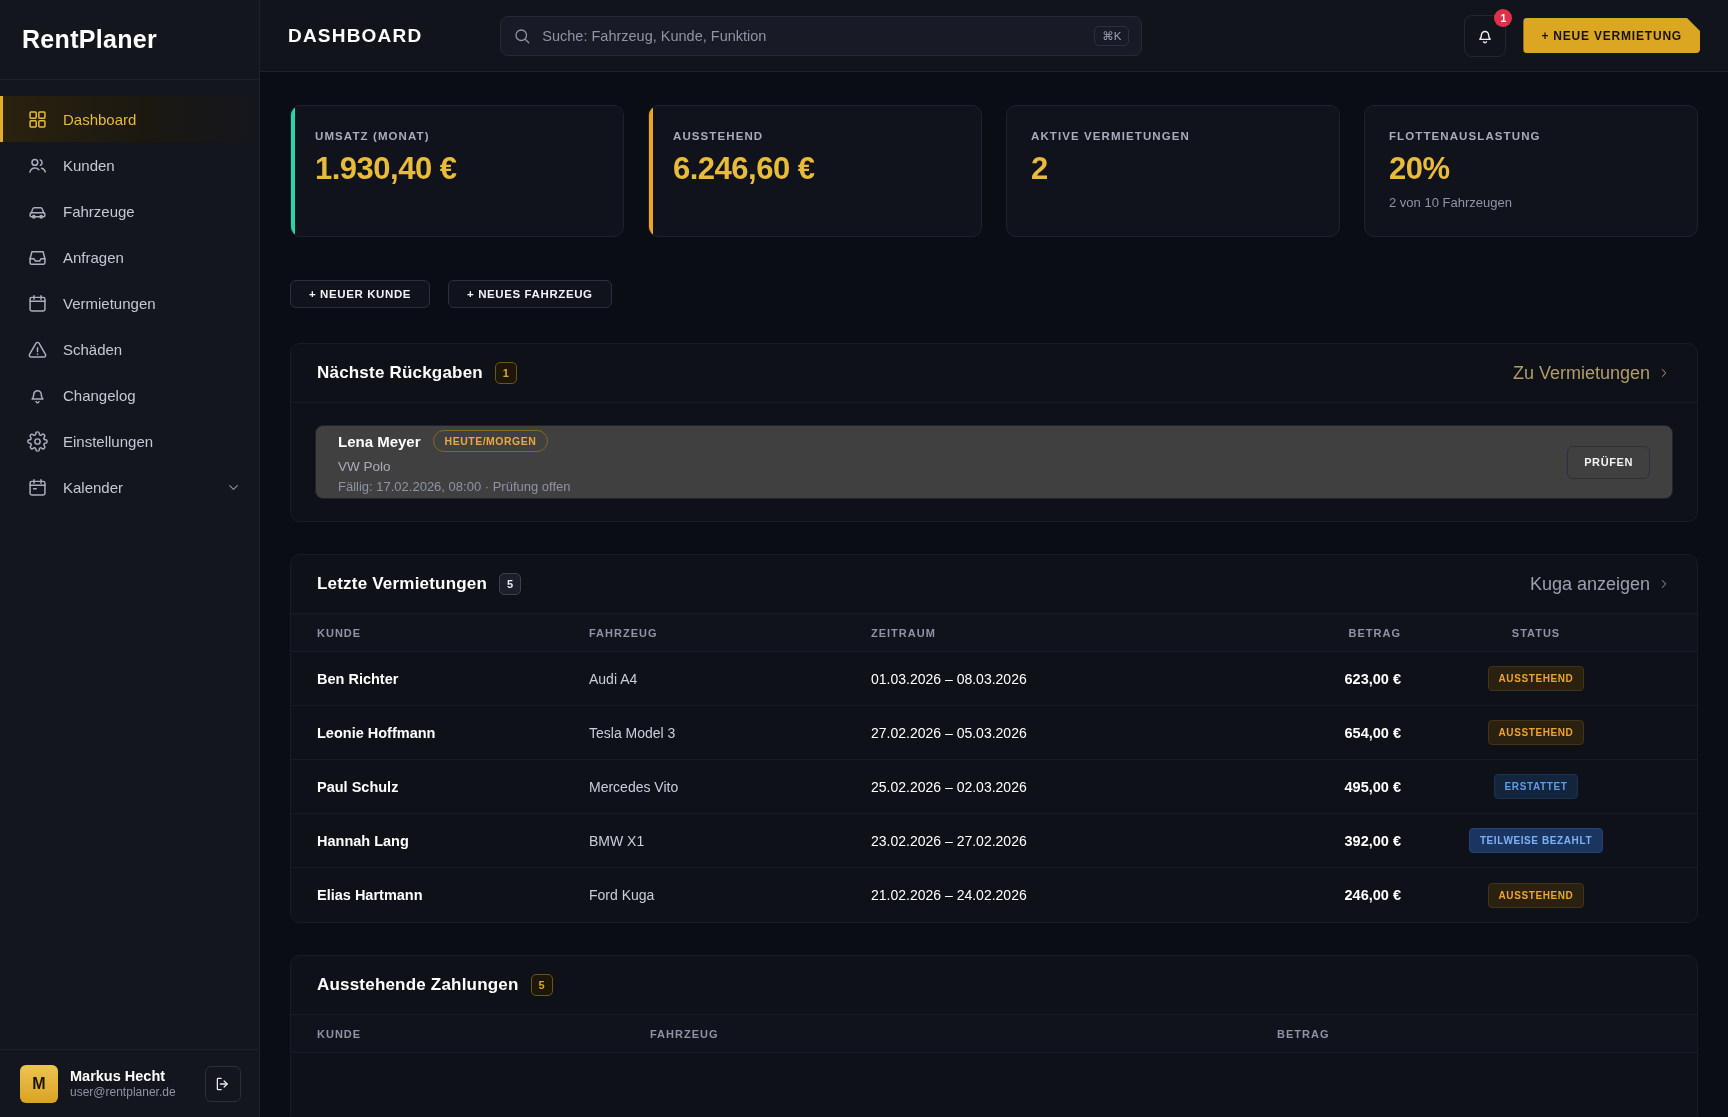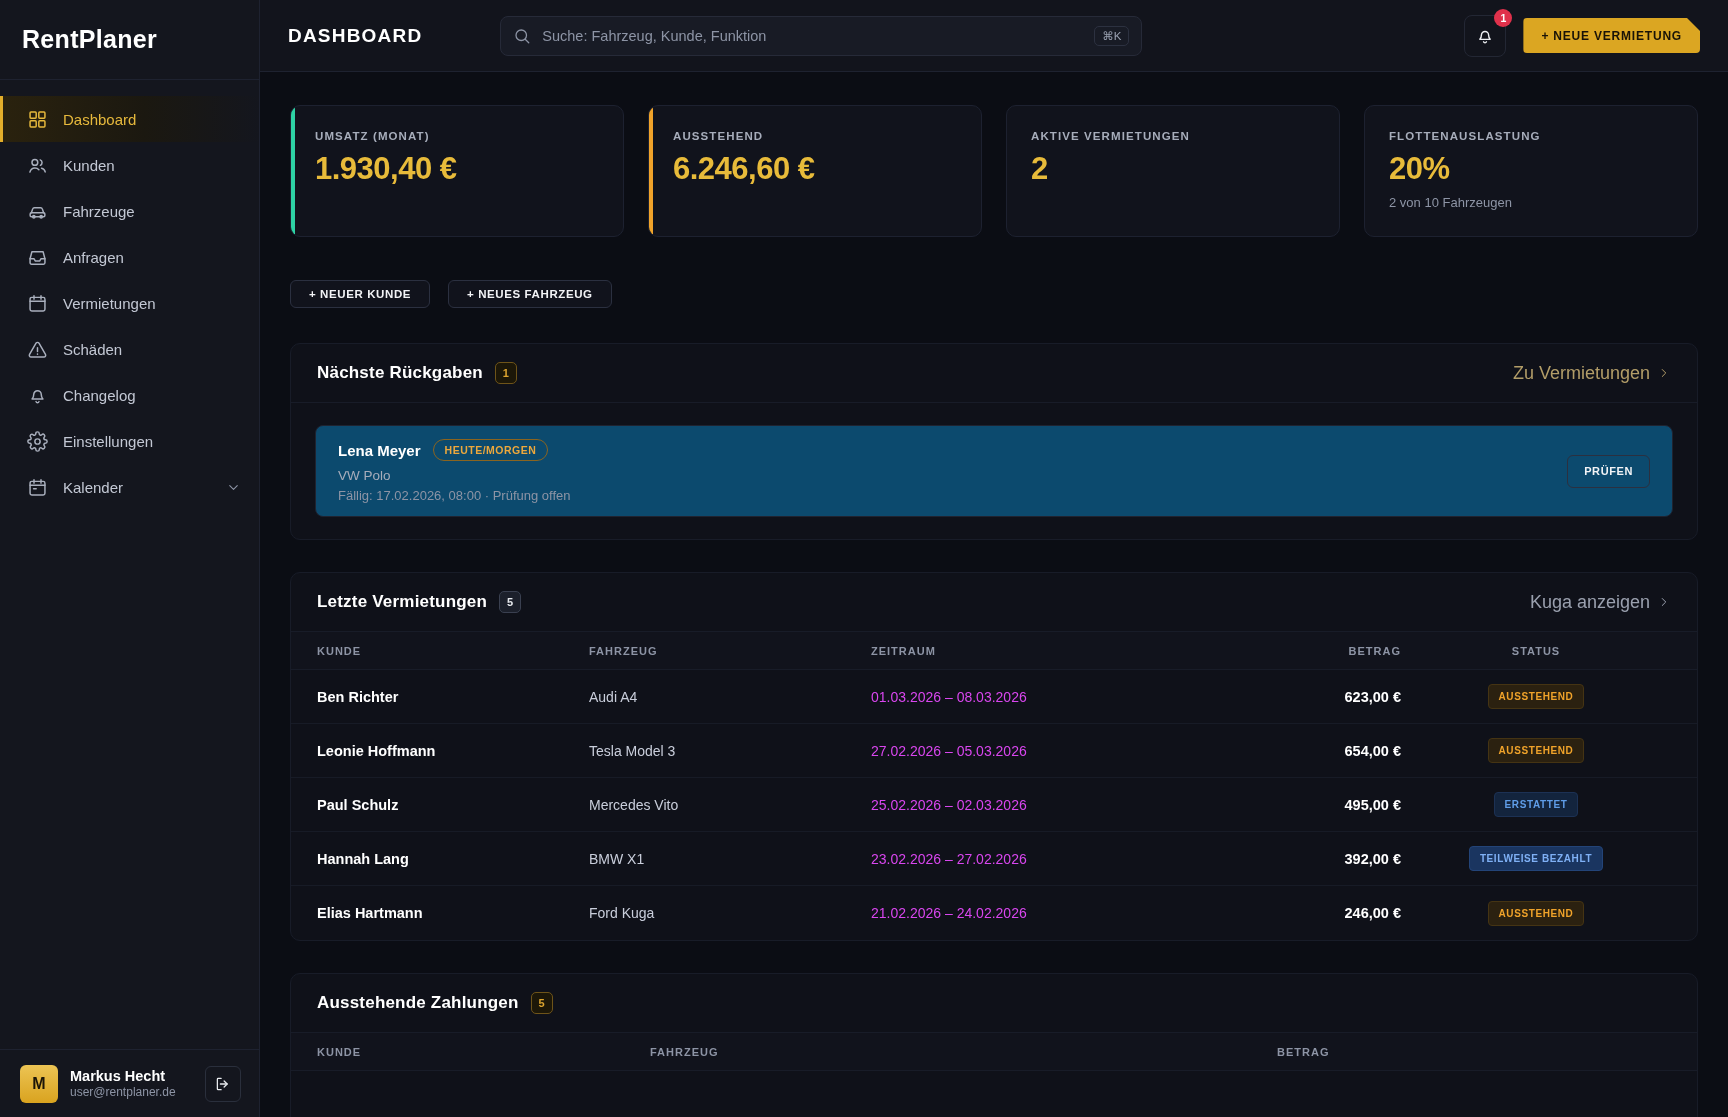--- a/index.html
+++ b/index.html
@@ -57,38 +57,38 @@
   .ph-left{display:flex;align-items:center;gap:12px;}
   .panel h2{margin:0;font-size:17px;font-weight:700;color:#ffffff;letter-spacing:.2px;}
   .count-badge{min-width:22px;height:22px;padding:0 6px;border-radius:5px;font-size:11px;font-weight:700;display:inline-flex;align-items:center;justify-content:center;}
   .count-badge.gold{color:#dca42f;border:1px solid #6e5419;background:#1c1708;}
   .count-badge.neutral{color:#e8eaee;border:1px solid #3a4050;background:#1c202b;}
   .panel-link{display:flex;align-items:center;gap:7px;font-size:18px;cursor:pointer;text-decoration:none;}
   .panel-link .ic{width:14px;height:14px;}
   .gold-link{color:#b29d68;}
   .gray-link{color:#9aa0ae;}
 
-  .return-card{margin:22px 24px;display:flex;align-items:center;justify-content:space-between;background:#0c4a6e;border:1px solid #1f2330;border-radius:8px;padding:13px 22px;}
+  .return-card{margin:22px 24px;display:flex;align-items:center;justify-content:space-between;background:#404040;border:1px solid #1f2330;border-radius:8px;padding:4px 22px;}
   .rc-top{display:flex;align-items:center;gap:12px;}
   .rc-name{font-size:15px;font-weight:700;color:#ffffff;}
   .pill{border:1px solid #8a6420;color:#eda83c;font-size:10.5px;font-weight:700;letter-spacing:.5px;border-radius:999px;padding:4px 11px;}
   .rc-vehicle{margin-top:7px;font-size:13.5px;color:#a7adbb;}
   .rc-due{margin-top:5px;font-size:13px;color:#8d94a5;}
   .ghost-btn.small{height:33px;padding:0 16px;background:transparent;font-size:11px;}
 
   .thead{display:grid;height:38px;align-items:center;padding:0 26px;background:#11131c;border-bottom:1px solid #181c28;color:#8d94a5;font-size:11px;font-weight:700;letter-spacing:1px;}
   .rentals-grid{grid-template-columns:272px 282px 420px 110px 1fr;}
   .payments-grid{grid-template-columns:333px 627px 1fr;}
   .rentals-grid > :nth-child(4){text-align:right;}
   .rentals-grid > :nth-child(5){text-align:center;}
   .trow{display:grid;height:54px;align-items:center;padding:0 26px;border-bottom:1px solid #171b26;}
   .trow:last-child{border-bottom:none;}
   .trow .c-customer{font-size:14.5px;font-weight:700;color:#ffffff;}
   .trow .c-vehicle{font-size:14px;color:#c9cedb;}
-  .trow .c-period{font-size:14px;color:#d946ef;}
+  .trow .c-period{font-size:14px;color:#ffffff;}
   .trow .c-amount{font-size:14.5px;font-weight:700;color:#ffffff;}
   .badge{display:inline-block;font-size:10px;font-weight:700;letter-spacing:.6px;padding:6px 10px;border-radius:4px;white-space:nowrap;}
   .st-pending{color:#f0a32a;background:#2b2110;border:1px solid #453413;}
   .st-refunded{color:#5f9de8;background:#13243d;border:1px solid #1c3154;}
   .st-partial{color:#7fb0f5;background:#1a3560;border:1px solid #234478;}
 
   .pp-row{position:relative;height:70px;}
 
   .ic{display:inline-flex;}
   .ic svg{width:100%;height:100%;fill:none;stroke:currentColor;stroke-width:1.7;stroke-linecap:round;stroke-linejoin:round;}

